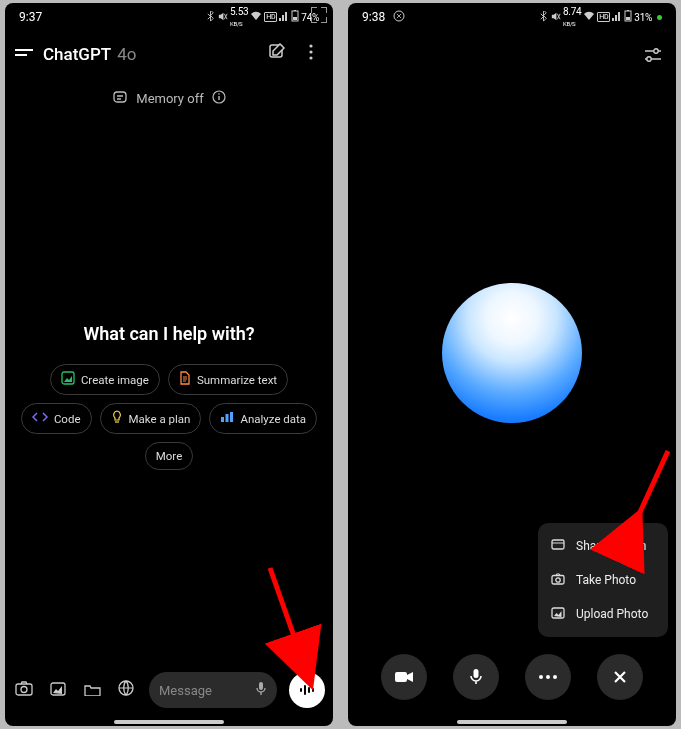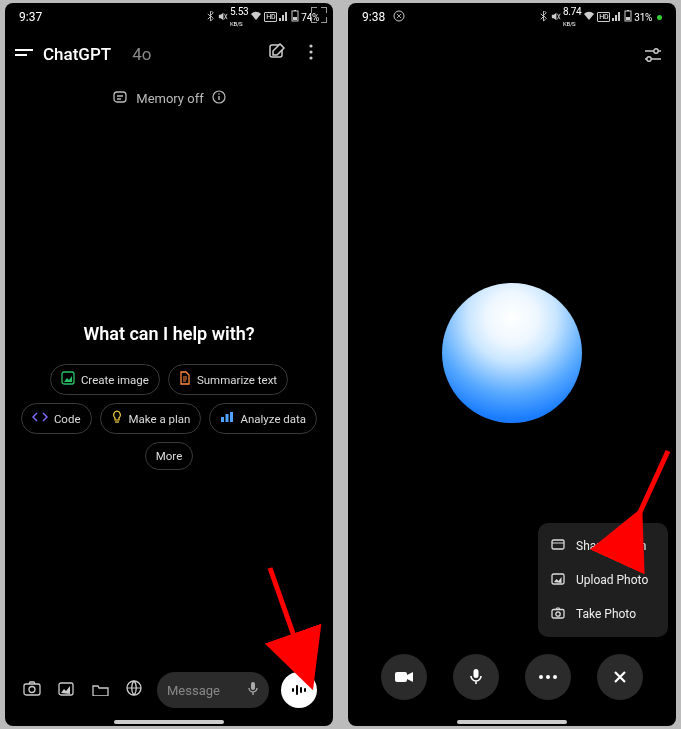--- a/index.html
+++ b/index.html
@@ -36,21 +36,21 @@
   .statusbar .right .ic { display:inline-block; }
   .stat-txt { font-size:10px; }
   
   .header {
     display:flex;
     align-items:center;
     padding: 14px 10px 8px 10px;
     gap:10px;
   }
   .hamburger { font-size:18px; }
-  .title { flex:1; font-size:17px; font-weight:500; display:flex; align-items:center; gap:21px;}
+  .title { flex:1; font-size:17px; font-weight:500; display:flex; align-items:center; gap:6px;}
   .title .model { color:#888; font-weight:400; }
   .header .icbtn { width:24px; text-align:center; font-size:16px; color:#ccc;}
   
   .memrow {
     display:flex; justify-content:center; align-items:center;
     gap:8px; margin-top:16px;
     color:#bbb; font-size:13px;
   }
   
   .centerblock {
@@ -69,21 +69,21 @@
   .chipbtn .ci { font-size:13px; }
   .ci-green { color:#27c26a; }
   .ci-orange { color:#ff8a3d; }
   .ci-purple { color:#8a6cff; }
   .ci-yellow { color:#ffd54a; }
   .ci-blue { color:#4fa3ff; }
   
   .bottombar {
     position:absolute; bottom:18px; left:0; right:0;
     display:flex; align-items:center; gap:12px;
-    padding:0 16px;
+    padding:0 8px;
   }
   .bottombar .smic { width:22px; text-align:center; font-size:16px; color:#ccc;}
   .inputpill {
     flex:1; background:#2b2b2b; border-radius:30px;
     height:36px; display:flex; align-items:center;
     padding:0 10px; gap:8px; color:#888; font-size:13px;
   }
   .inputpill .txt { flex:1; }
   .voicebtn {
     width:36px; height:36px; border-radius:50%;
@@ -428,35 +428,35 @@
         <svg width="14" height="12" viewBox="0 0 14 12">
             <rect x="1" y="1" width="12" height="9" rx="1.5" stroke="#ddd" fill="none" stroke-width="1.3"></rect>
             <path d="M1 4h12" stroke="#ddd" stroke-width="1.2"></path>
           </svg>
       </span>
       <span>Share Screen</span>
     </div>
     <div class="menuitem">
       <span class="mi">
         <svg width="14" height="12" viewBox="0 0 14 12">
-            <rect x="1" y="1" width="12" height="10" rx="1.5" stroke="#ddd" fill="none" stroke-width="1.3"></rect>
-            <path d="M3 9l2.5-3 2 2 3-4v6z" fill="#ddd"></path>
-          </svg>
-      </span>
-      <span>Upload Photo</span>
+            <rect x="1" y="2.5" width="12" height="8.5" rx="1.5" stroke="#ddd" fill="none" stroke-width="1.3"></rect>
+            <circle cx="7" cy="7" r="2.2" stroke="#ddd" fill="none" stroke-width="1.3"></circle>
+            <path d="M5 2.5l1-1.5h2l1 1.5" stroke="#ddd" fill="none" stroke-width="1.2"></path>
+          </svg>
+      </span>
+      <span>Take Photo</span>
     </div>
     <div class="menuitem">
       <span class="mi">
         <svg width="14" height="12" viewBox="0 0 14 12">
-            <rect x="1" y="2.5" width="12" height="8.5" rx="1.5" stroke="#ddd" fill="none" stroke-width="1.3"></rect>
-            <circle cx="7" cy="7" r="2.2" stroke="#ddd" fill="none" stroke-width="1.3"></circle>
-            <path d="M5 2.5l1-1.5h2l1 1.5" stroke="#ddd" fill="none" stroke-width="1.2"></path>
-          </svg>
-      </span>
-      <span>Take Photo</span>
+            <rect x="1" y="1" width="12" height="10" rx="1.5" stroke="#ddd" fill="none" stroke-width="1.3"></rect>
+            <path d="M3 9l2.5-3 2 2 3-4v6z" fill="#ddd"></path>
+          </svg>
+      </span>
+      <span>Upload Photo</span>
     </div>
   </div>
 
   <div class="callbar">
     <div class="callbtn">
       <svg width="20" height="14" viewBox="0 0 20 14">
           <rect x="1" y="2" width="12" height="10" rx="2" fill="#fff"></rect>
           <path d="M13 5l6-3v10l-6-3z" fill="#fff"></path>
         </svg>
     </div>

